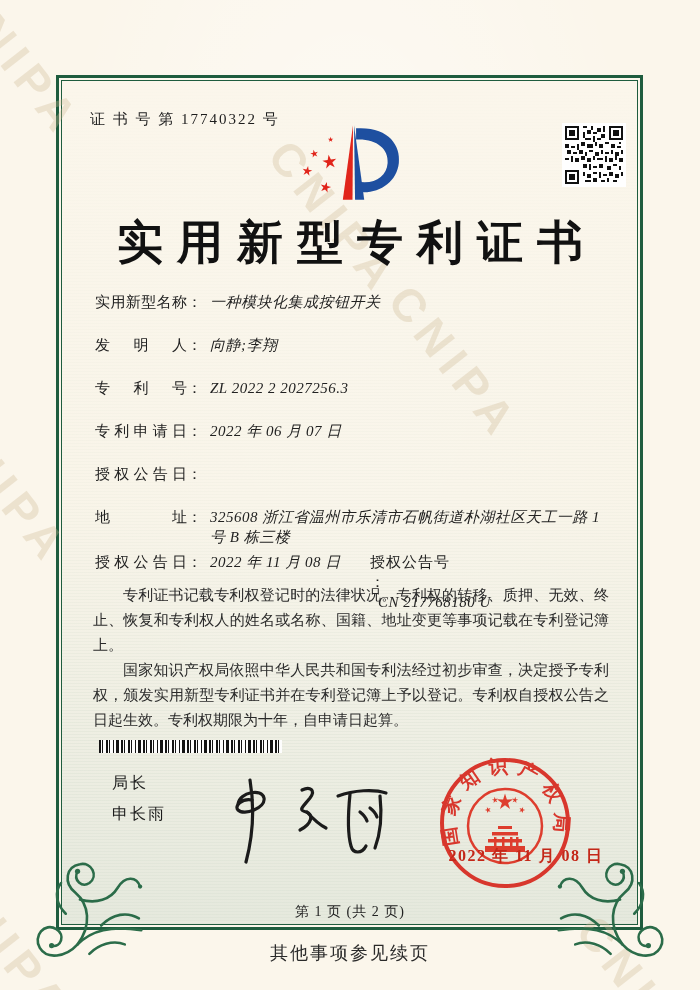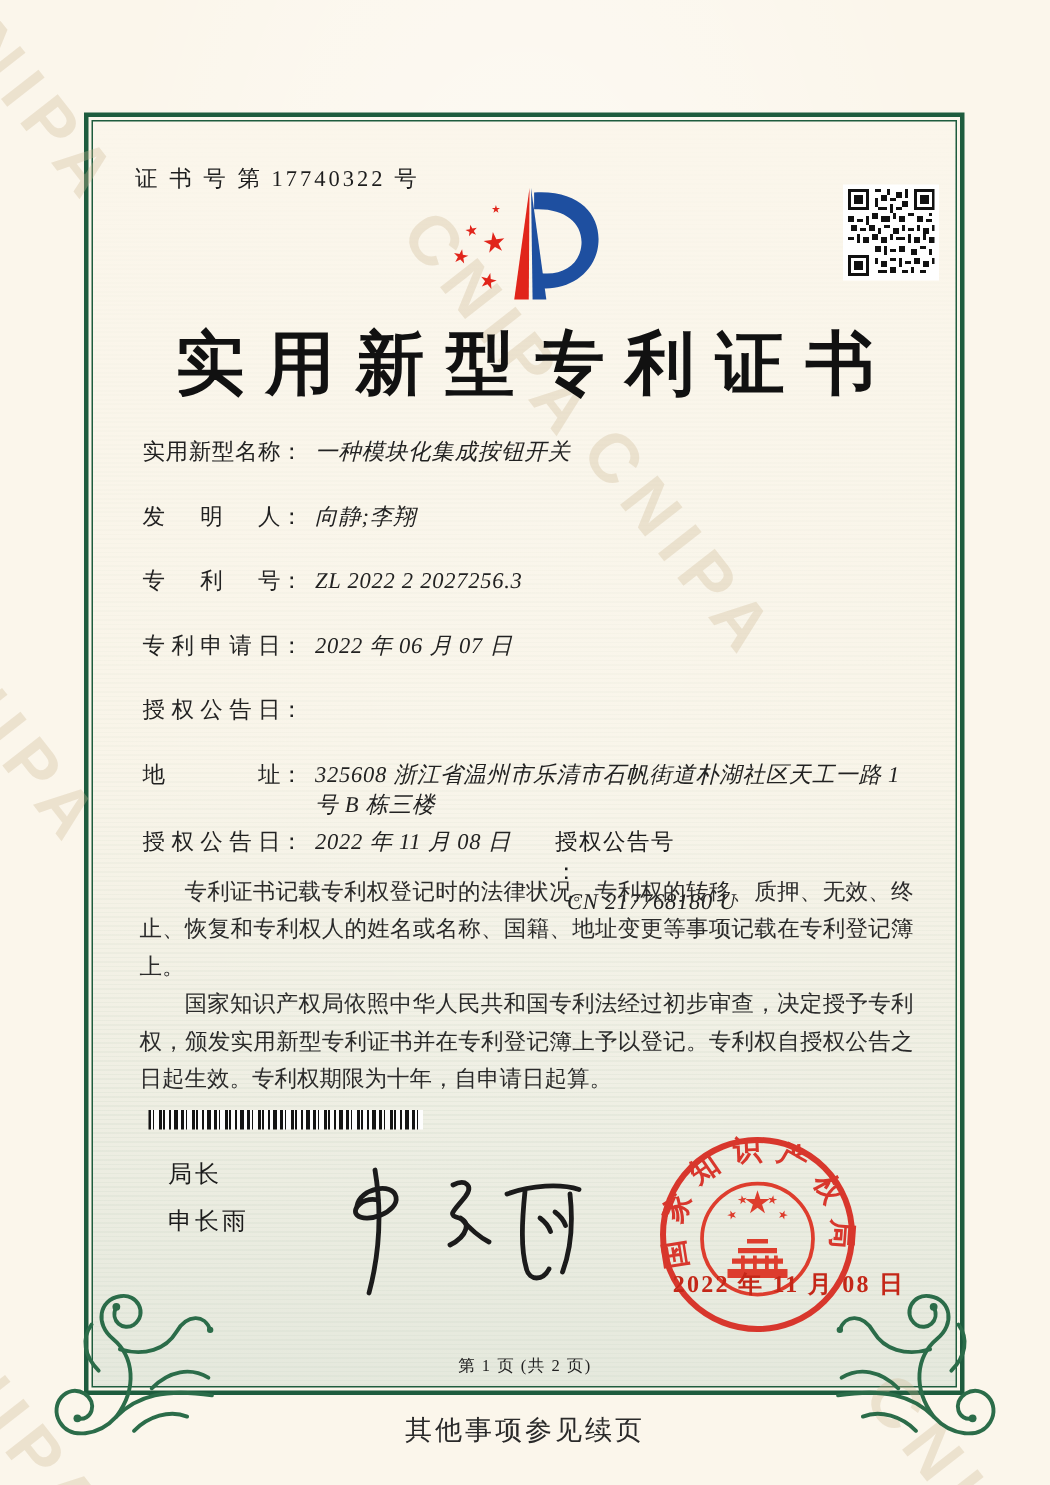--- a/index.html
+++ b/index.html
@@ -66,21 +66,21 @@
   .director{position:absolute; z-index:3; left:95px; top:773px; font-family:"Liberation Sans","DejaVu Sans",sans-serif; font-size:16px; color:#1c1c1c;margin-left:17px;}
   .director div{margin-bottom:10px; letter-spacing:2px;}
   .signature{position:absolute; z-index:4; left:210px; top:770px;}
   
   .seal{position:absolute; z-index:3; left:438px; top:756px; opacity:.92;}
   .seal-date{
     position:absolute; z-index:5; left:432px; top:846px; width:188px; text-align:center;
     font-size:16px; font-weight:700; letter-spacing:1.5px; color:#c42718;
   }
   
-  .page-indicator{position:absolute; z-index:3; left:0; right:0; top:903px; text-align:center; font-size:11px; letter-spacing:1px; color:#222;}
+  .page-indicator{position:absolute; z-index:3; left:0; right:0; top:903px; text-align:center; font-size:14px; letter-spacing:1px; color:#222;}
   .footer-note{position:absolute; z-index:3; left:0; right:0; top:941px; text-align:center; font-size:18px; letter-spacing:2px; color:#2a2a2a;}
 </style>
 </head>
 <body>
 
 <div class="page">
 
   <div class="wm" style="left:-18px; top:-28px;">CNIPA</div>
   <div class="wm" style="left:300px; top:130px;">CNIPA</div>
   <div class="wm" style="left:420px; top:275px;">CNIPA</div>

